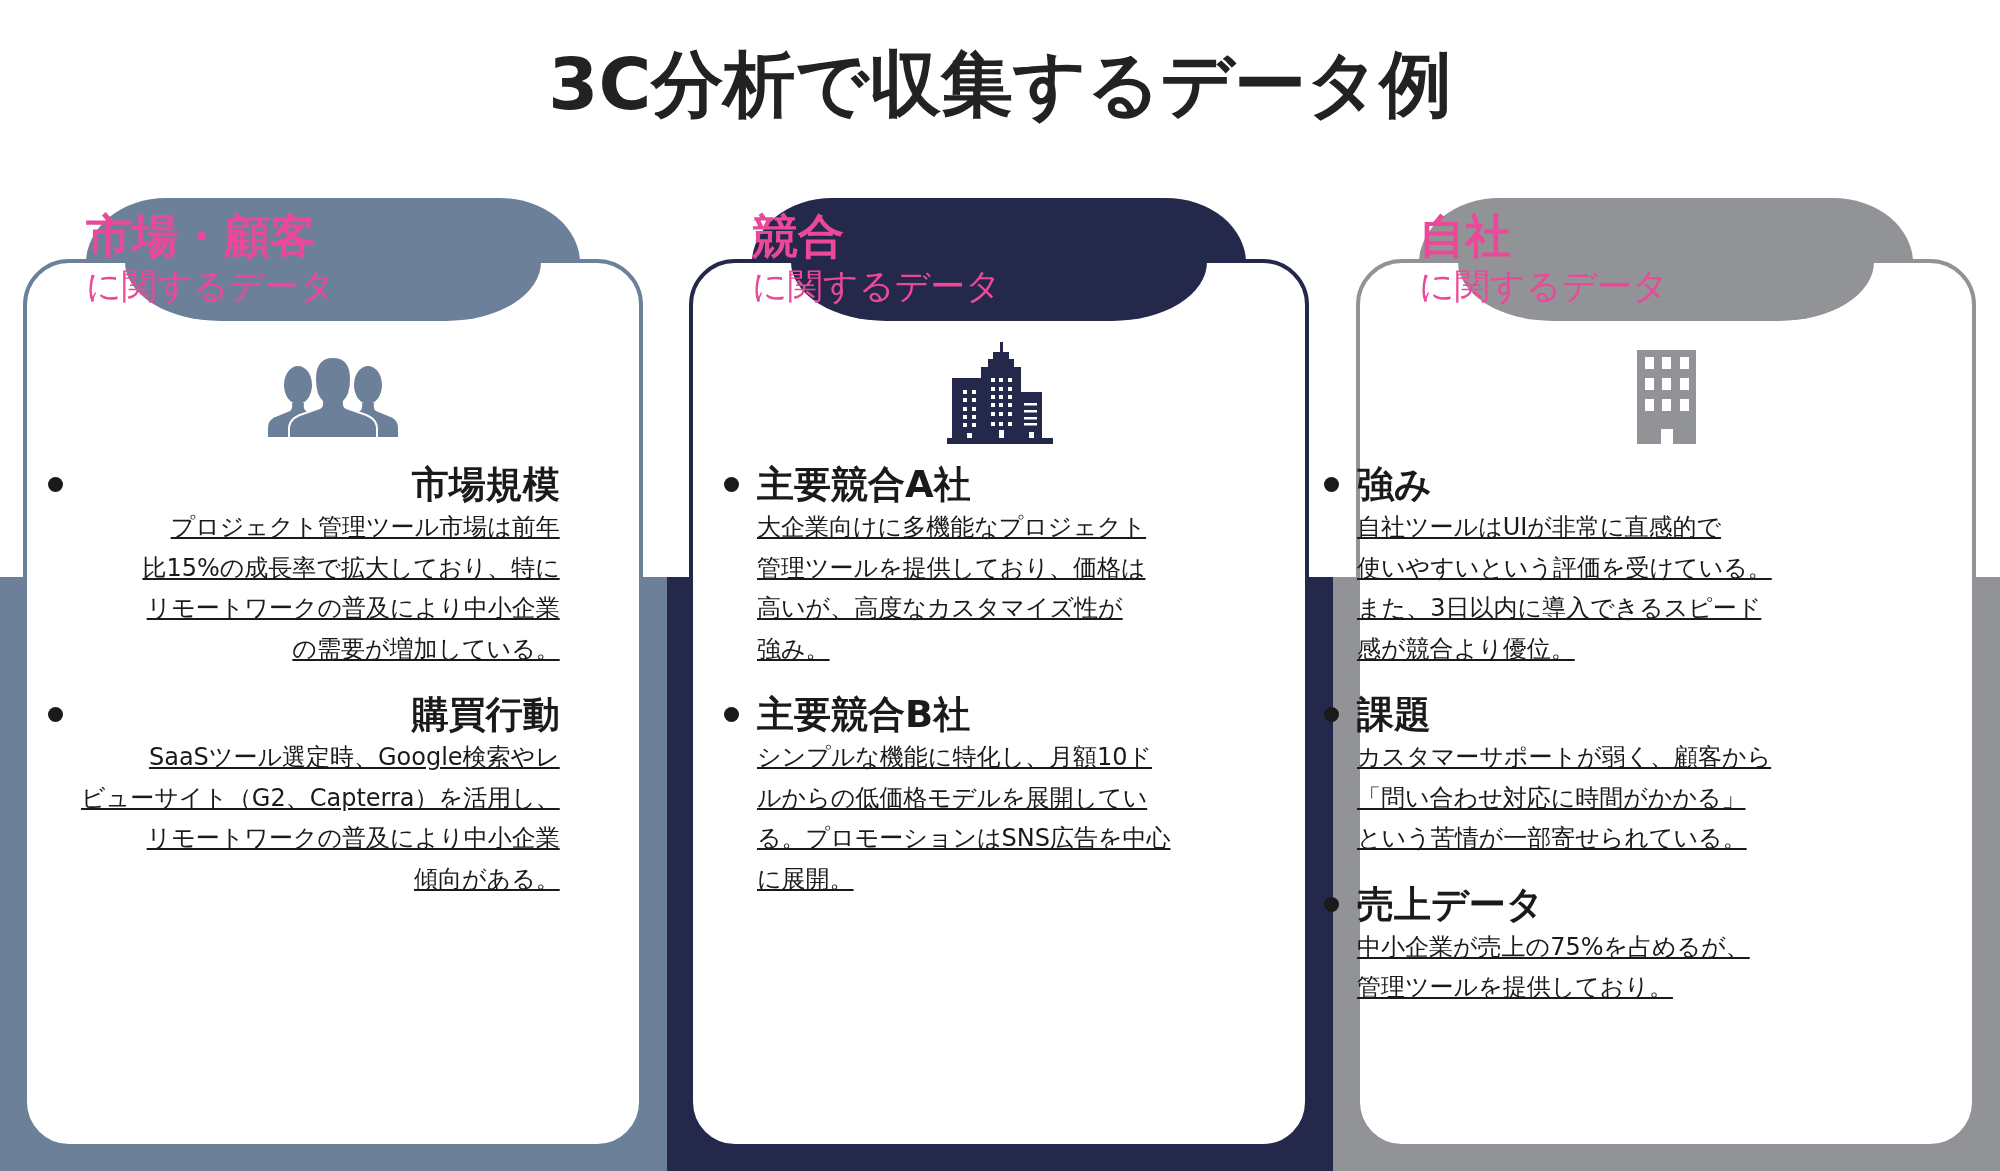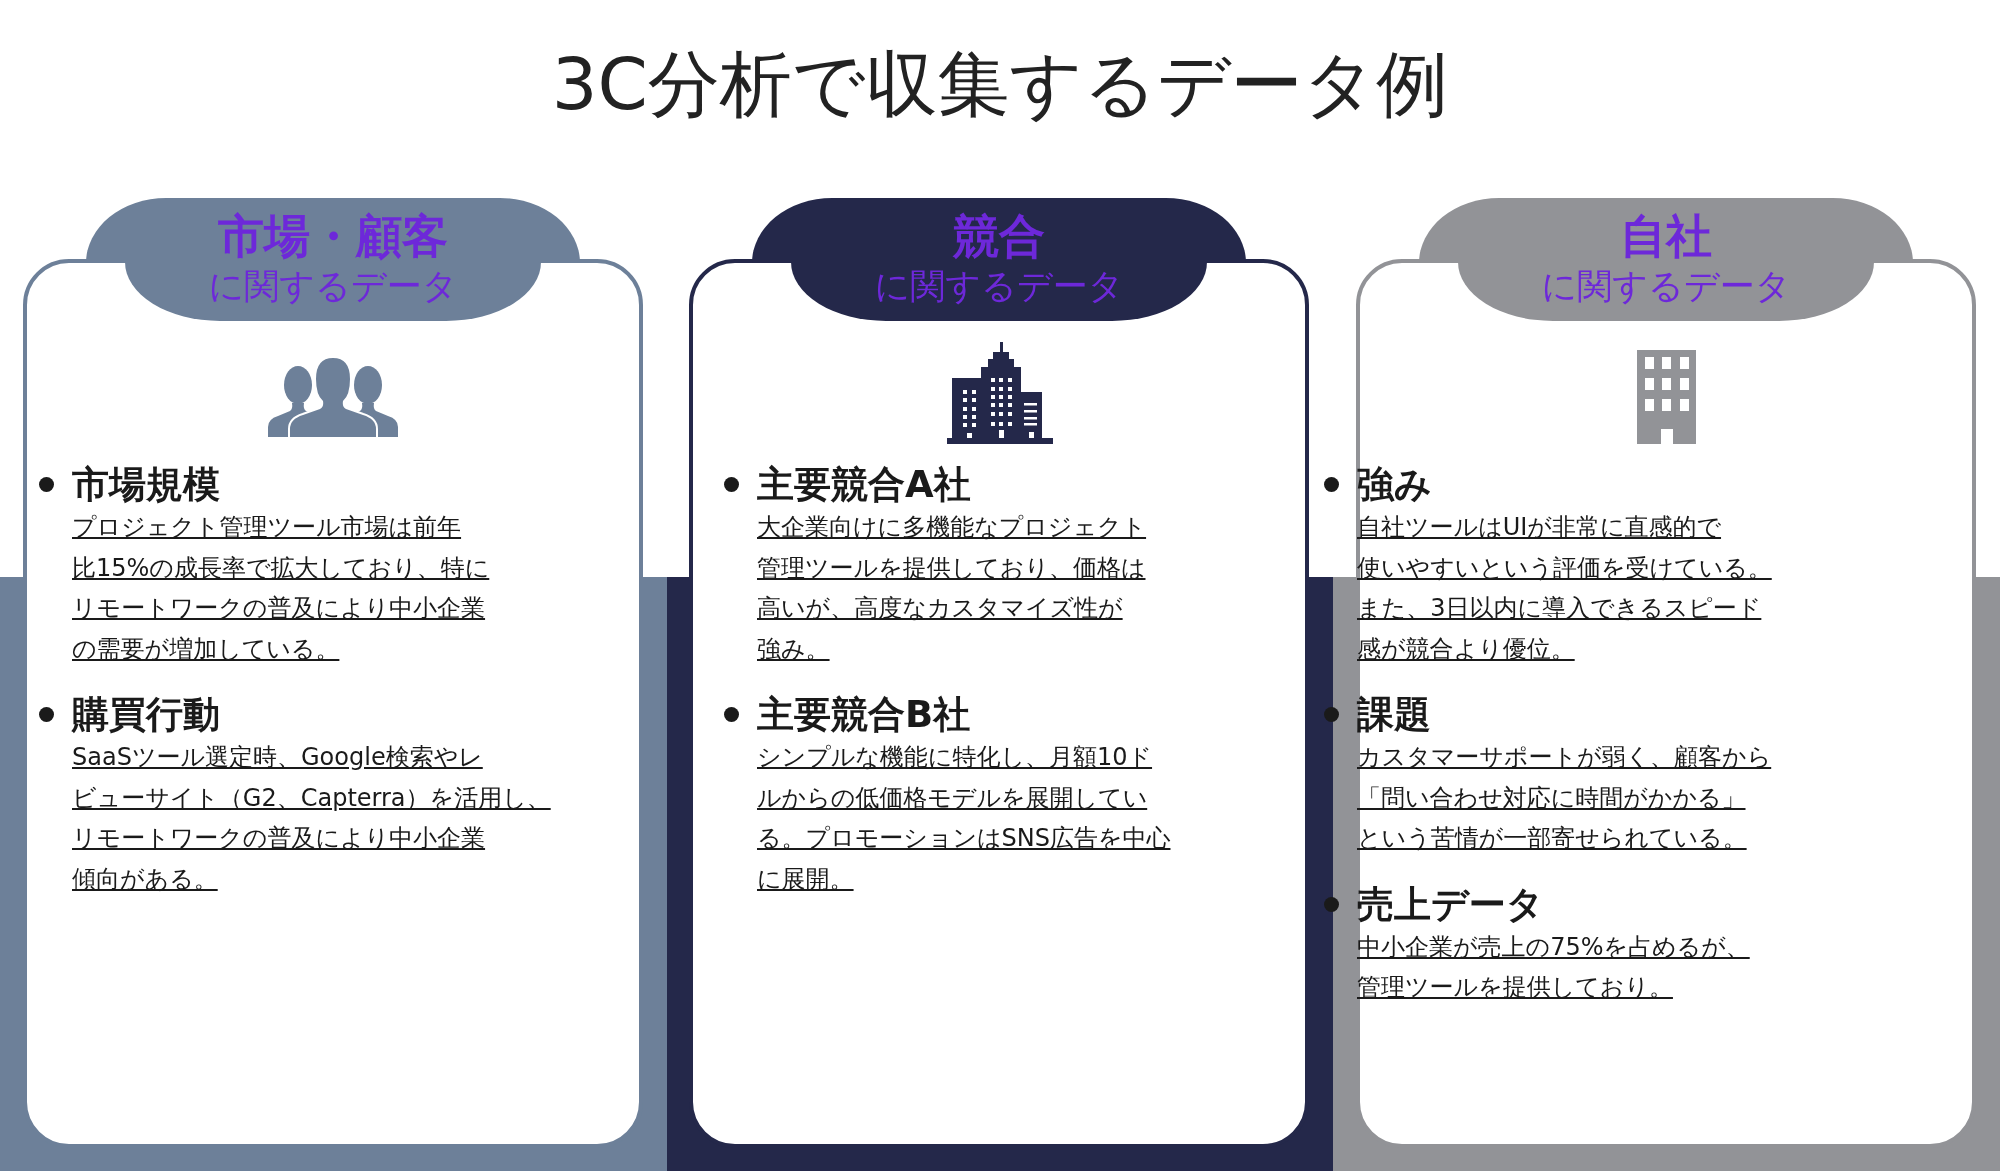--- a/index.html
+++ b/index.html
@@ -41,51 +41,51 @@
       border-radius: 0 0 95px 95px / 0 0 59px 59px;
     }
     .tab-1 { background: var(--customer); }
     .tab-2 { background: var(--competitor); }
     .tab-3 { background: var(--company); }
     .tu-1 { left: 86px; } .tu-2 { left: 752px; } .tu-3 { left: 1419px; }
     .tl-1 { left: 125px; } .tl-2 { left: 791px; } .tl-3 { left: 1458px; }
 
     .tab-text {
       position: absolute; top: 198px; width: 494px; height: 144px;
-      text-align: center; color: #6d28d9;
+      color: #ec4899;
     }
     .tt-1 { left: 86px; } .tt-2 { left: 752px; } .tt-3 { left: 1419px; }
     .tab-title { display: block; margin-top: 10px; font-size: 46px; line-height: 56px; font-weight: bold; white-space: nowrap; }
     .tab-sub { display: block; margin-top: 0; font-size: 35px; line-height: 44px; white-space: nowrap; }
 
     .icon { position: absolute; display: block; }
     .icon-people { left: 268px; top: 357px; width: 130px; height: 80px; }
     .icon-skyscraper { left: 947px; top: 342px; width: 106px; height: 102px; }
     .icon-office { left: 1637px; top: 350px; width: 59px; height: 94px; }
 
     .list { position: absolute; top: 462px; color: var(--text); }
-    .list-1 { left: 39px; } .list-2 { left: 724px; } .list-3 { left: 1324px; }
+    .list-1 { left: 48px; text-align: right; } .list-2 { left: 724px; } .list-3 { left: 1324px; }
     .item { position: relative; padding-left: 33px; margin-bottom: 23px; }
     .bullet {
       position: absolute; left: 0; top: 15px; width: 15px; height: 15px;
       border-radius: 50%; background: var(--text);
     }
     .item-heading { display: block; font-size: 37px; line-height: 45px; font-weight: bold; white-space: nowrap; }
     .line { display: block; font-size: 24px; line-height: 40.5px; white-space: nowrap; text-decoration: underline; }
   </style>
 </head>
 <body>
 
 <div class="page">
 
   <div class="band band-1"></div>
   <div class="band band-2"></div>
   <div class="band band-3"></div>
 
-  <h1 class="title" style="margin:0;font-weight:normal;">3C分析で収集するデータ例</h1>
+  <h1 class="title" style="margin:0;font-weight:bold;">3C分析で収集するデータ例</h1>
 
   <div class="card card-1"></div>
   <div class="tab-upper tab-1 tu-1"></div>
   <div class="tab-lower tab-1 tl-1"></div>
   <div class="tab-text tt-1">
     <span class="tab-title">市場・顧客</span>
     <span class="tab-sub">に関するデータ</span>
   </div>
   <svg class="icon icon-people" viewBox="0 0 130 80">
     <g fill="#6d8099">

